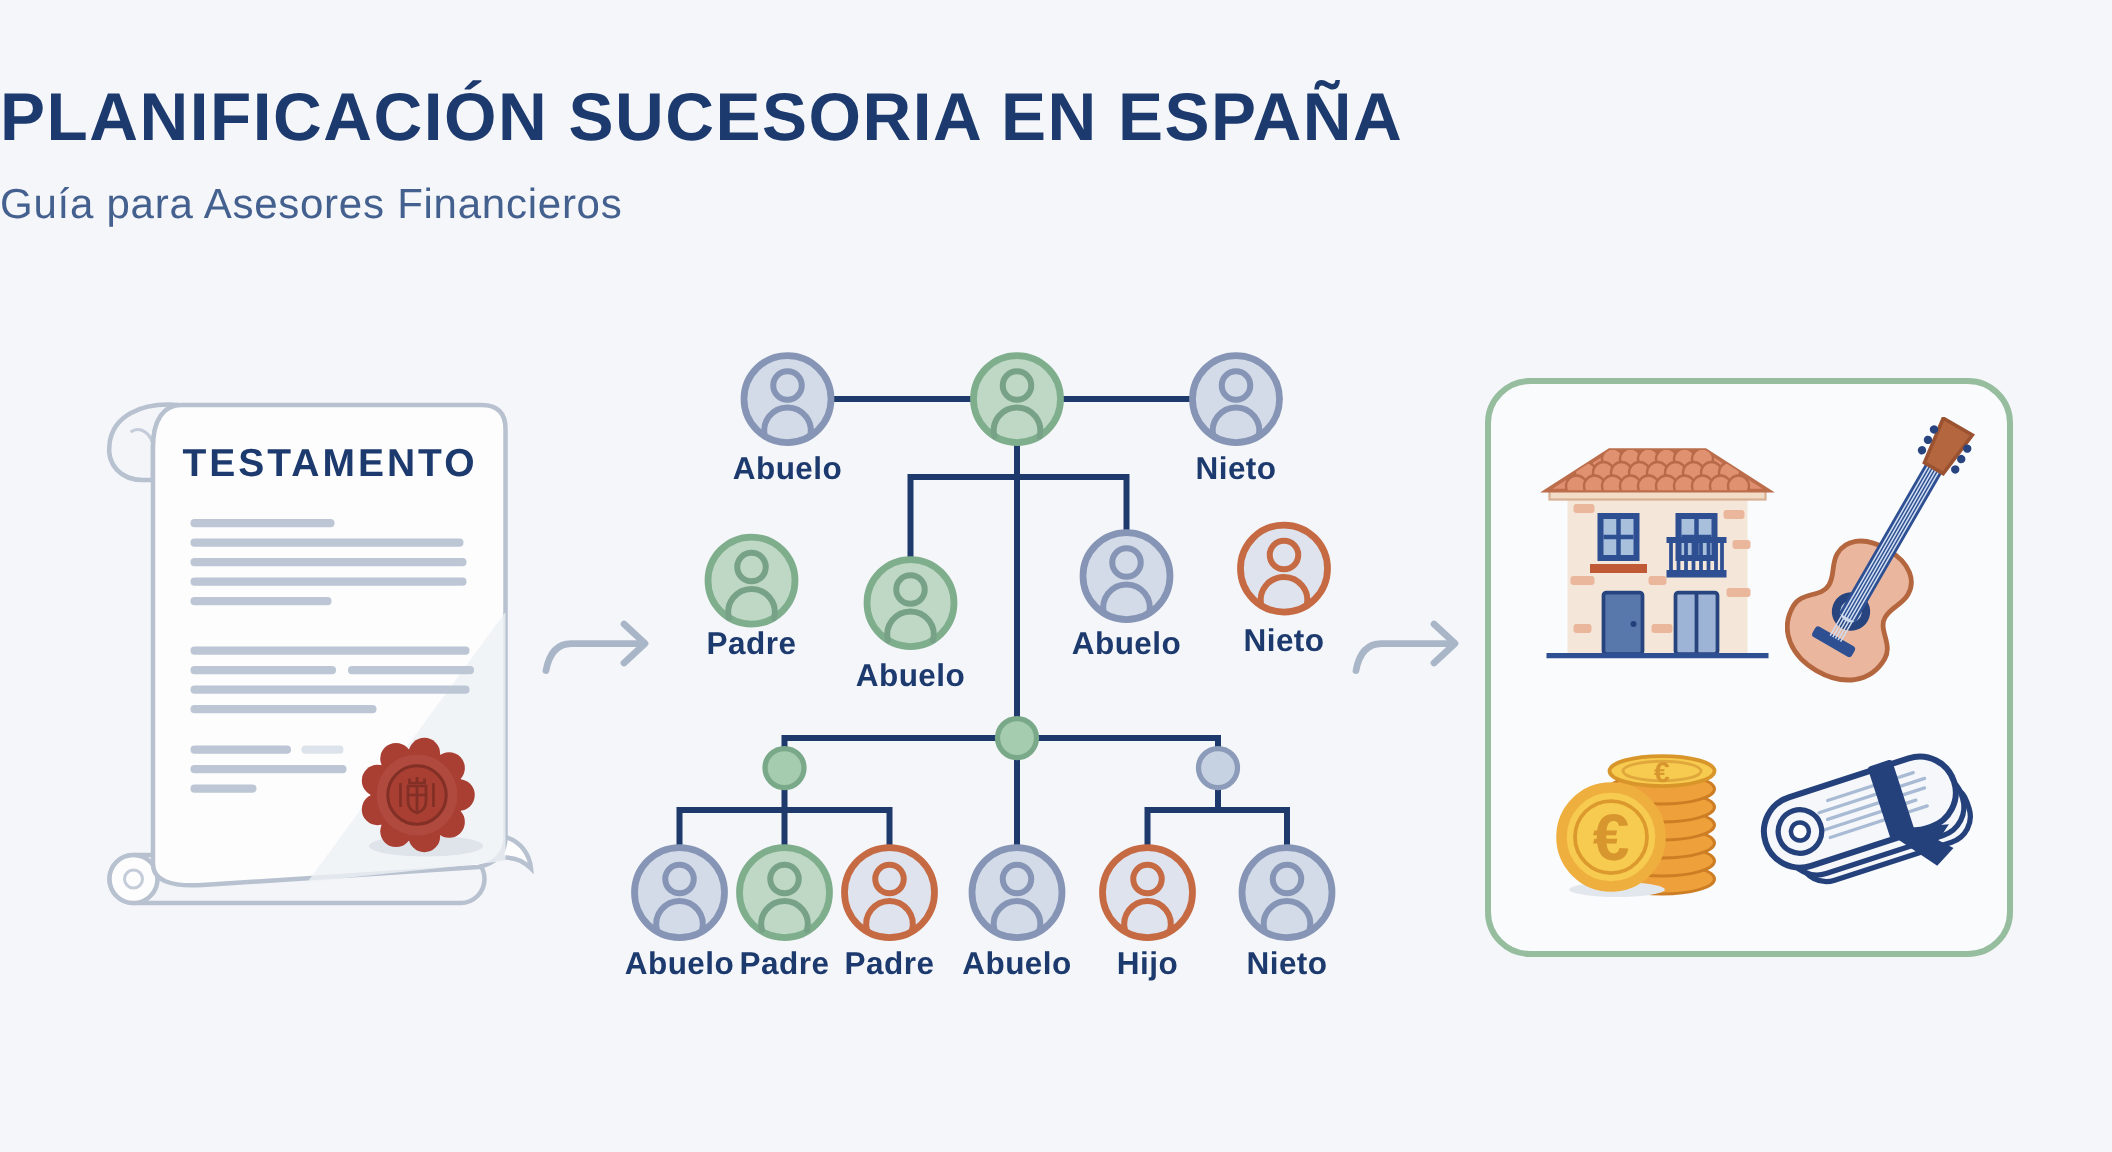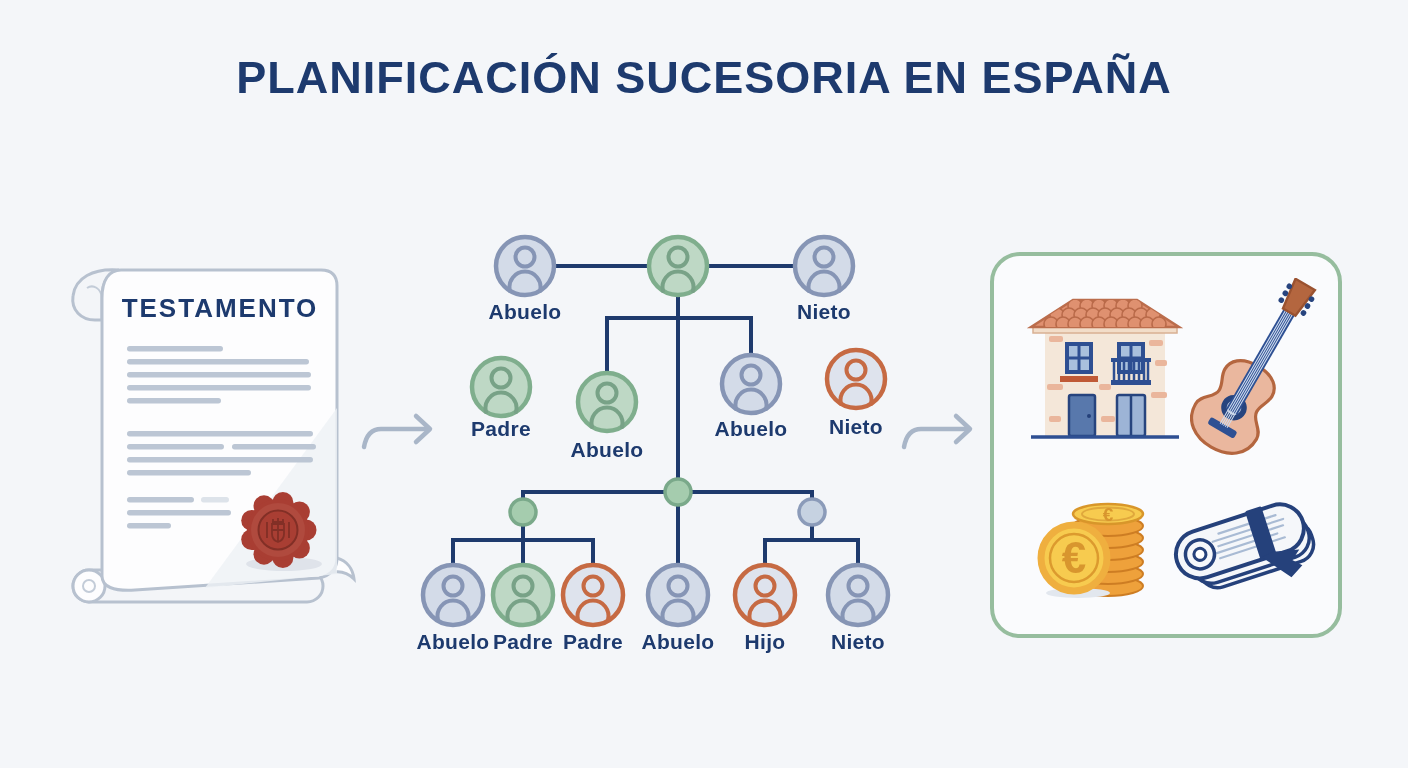--- a/index.html
+++ b/index.html
@@ -1,21 +1,21 @@
 <!DOCTYPE html>
 <html><head>
 <meta charset="utf-8">
 <style>
   html,body{margin:0;padding:0;}
   body{
     width:1408px;height:768px;position:relative;overflow:hidden;
     background:#f4f6f9;
     font-family:"Liberation Sans", sans-serif;
   }
-  .header{position:absolute;left:0;top:52px;width:1408px;text-align:center;}
+  .header{position:absolute;left:0;top:52px;width:1408px;text-align:left;}
   .header h1{
     margin:0;font-size:45px;font-weight:800;letter-spacing:1px;
     color:#1d3a6e;
   }
   .header .subtitle{
     margin-top:16px;font-size:28px;font-weight:500;letter-spacing:.5px;
     color:#44608f;
   }
   .abs{position:absolute;}
   
@@ -44,20 +44,21 @@
     box-sizing:border-box;border:4px solid #96bd9e;border-radius:30px;
     background:#fafbfd;
   }
   .coin-sym{font-family:"Liberation Sans",sans-serif;font-weight:700;fill:#d8962e;}
 </style>
 </head>
 <body>
 
 <div class="header">
   <h1>PLANIFICACIÓN SUCESORIA EN ESPAÑA</h1>
+  <div class="subtitle">Guía para Asesores Financieros</div>
 </div>
 
 <svg class="abs" style="left:55px;top:258px;" width="310" height="350" viewBox="0 0 310 350">
 
   <g>
     <rect x="18" y="312" width="250" height="32" rx="16" class="papersoft"></rect>
     <circle cx="34" cy="328" r="16" class="paper"></circle>
     <circle cx="34" cy="328" r="6" fill="none" stroke="#c3ccd8" stroke-width="2"></circle>
     <path d="M 282,300 C 292,303 298,311 299,321 C 293,315 286,313 279,314 Z" class="paper" stroke-width="2.5"></path>
   </g>

